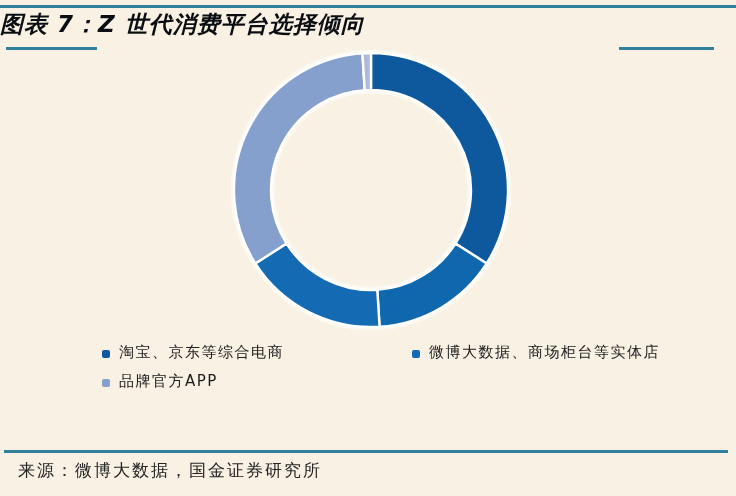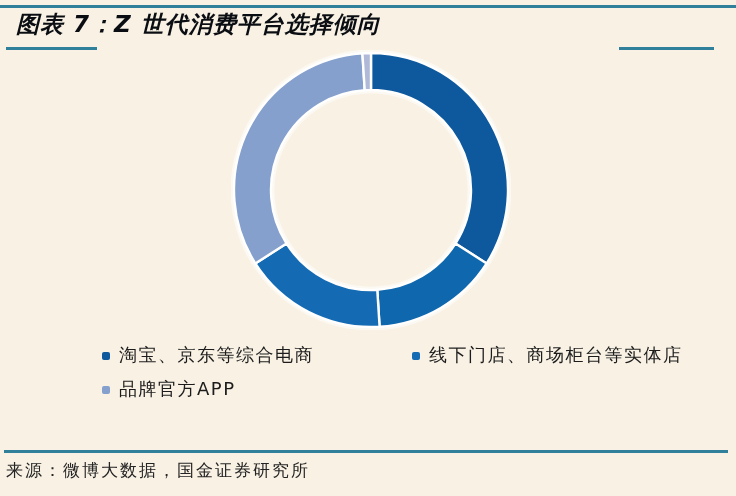--- a/index.html
+++ b/index.html
@@ -9,42 +9,42 @@
     --text-color:#1C1C1C;
   }
   html,body{margin:0;padding:0;}
   body{
     width:736px;height:496px;position:relative;overflow:hidden;
     background:var(--bg);
     font-family:"DejaVu Sans","Liberation Sans",sans-serif;
   }
   .top-rule{position:absolute;left:0;top:5px;width:736px;height:3px;background:var(--accent);}
   .chart-title{
-    position:absolute;left:16px;top:9px;margin:0;
+    position:absolute;left:0;top:9px;margin:0;
     font-size:23px;font-weight:bold;font-style:italic;
     letter-spacing:1px;color:var(--title-color);white-space:nowrap;
   }
   .rule-frag{position:absolute;top:47px;height:3px;background:var(--accent);}
   .rule-frag.left{left:6px;width:91px;}
   .rule-frag.right{left:619px;width:95px;}
   .donut-wrap{position:absolute;left:231px;top:50px;width:280px;height:280px;}
   .legend{
     position:absolute;left:102px;top:343px;
     display:grid;grid-template-columns:296px auto;
     column-gap:14px;row-gap:10px;
   }
   .legend-item{
     display:flex;align-items:center;gap:9px;
-    font-size:18px;letter-spacing:1.5px;color:var(--text-color);white-space:nowrap;
+    font-size:15px;letter-spacing:1.5px;color:var(--text-color);white-space:nowrap;
   }
   .legend-marker{width:8px;height:8px;border-radius:2px;flex:none;margin-top:2px;}
   .legend-item:nth-child(5) .legend-marker{width:6px;height:6px;box-shadow:0 0 0 1px rgba(120,140,190,0.55);}
   .bottom-rule{position:absolute;left:4px;top:450px;width:724px;height:3px;background:var(--accent);}
   .source-line{
-    position:absolute;left:6px;top:459px;
+    position:absolute;left:18px;top:459px;
     font-size:17px;letter-spacing:2px;color:#242424;white-space:nowrap;
   }
 </style>
 </head>
 <body>
 
 <div class="top-rule"></div>
 
 <h1 class="chart-title">图表 7：Z 世代消费平台选择倾向</h1>
 
@@ -62,21 +62,21 @@
     </svg>
 </div>
 
 <div class="legend">
   <div class="legend-item">
     <span class="legend-marker" style="background: rgb(14, 89, 158);"></span>
     <span>淘宝、京东等综合电商</span>
   </div>
   <div class="legend-item">
     <span class="legend-marker" style="background: rgb(20, 107, 180);"></span>
-    <span>线下门店、商场柜台等实体店</span>
+    <span>微博大数据、商场柜台等实体店</span>
   </div>
   <div class="legend-item">
     <span class="legend-marker" style="background: rgb(133, 160, 204);"></span>
     <span>品牌官方APP</span>
   </div>
 </div>
 
 <div class="bottom-rule"></div>
 
 <div class="source-line">来源：微博大数据，国金证券研究所</div>

